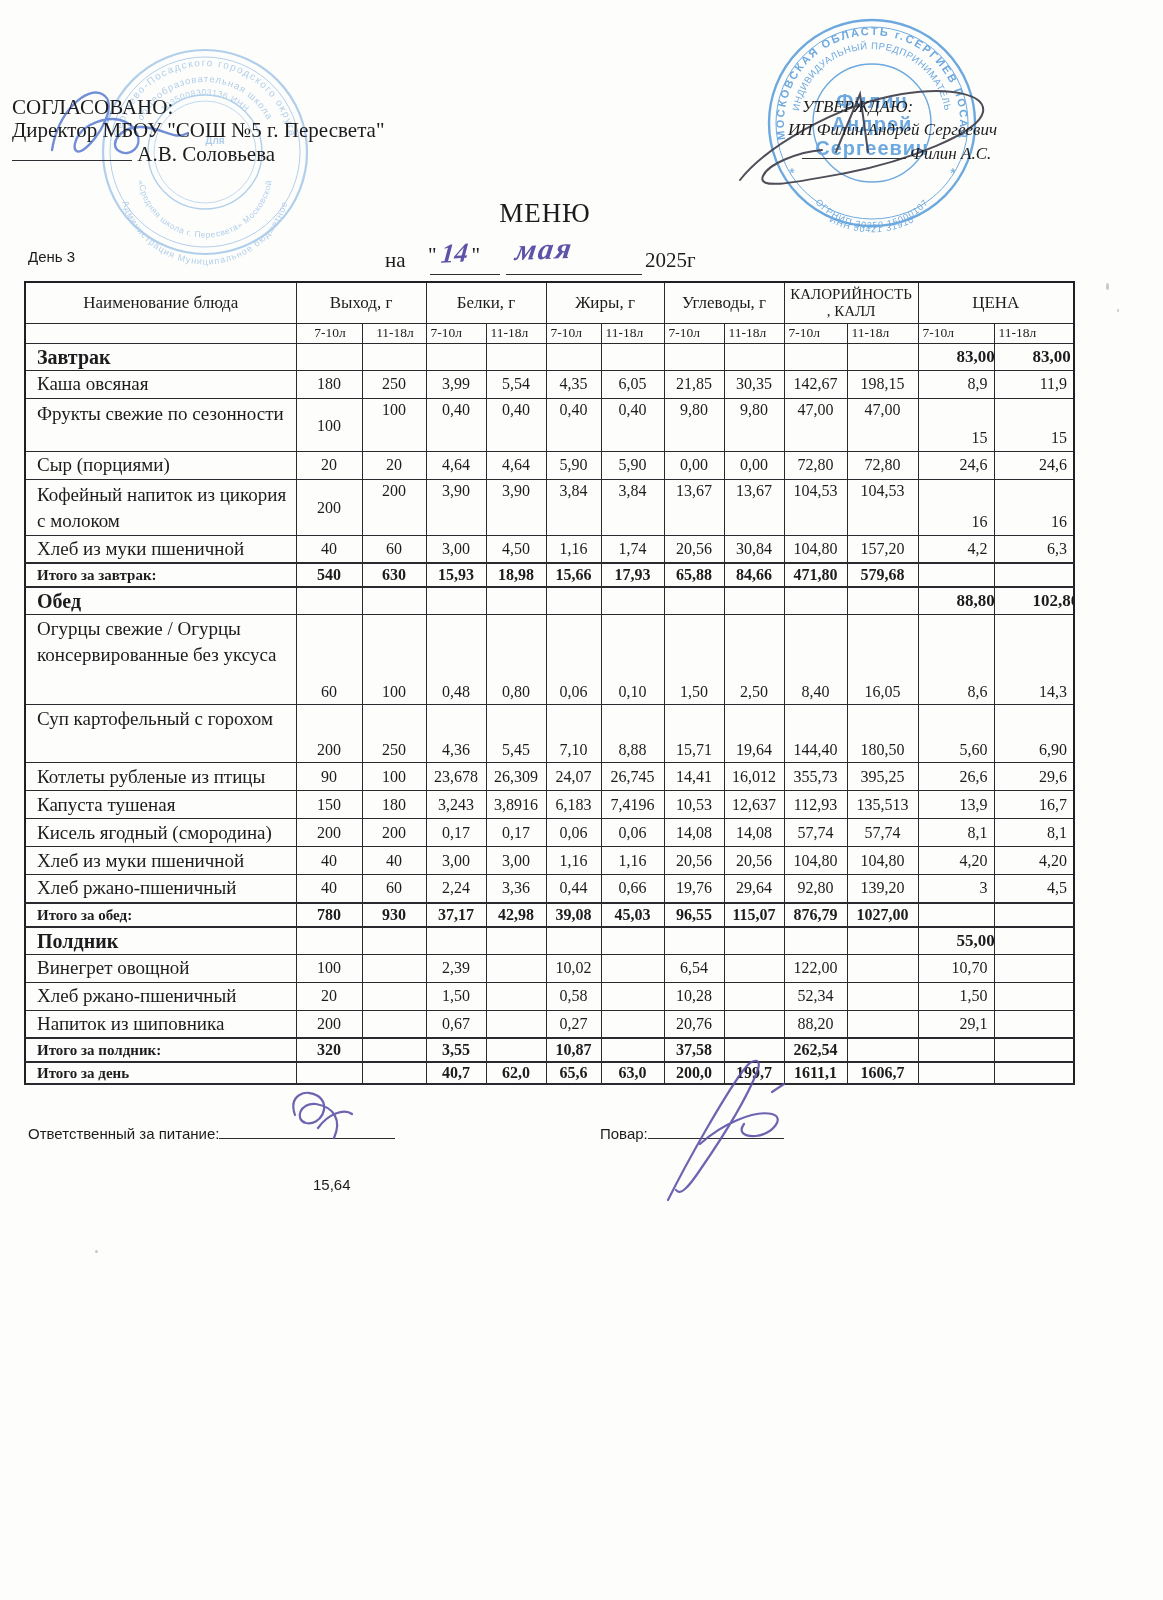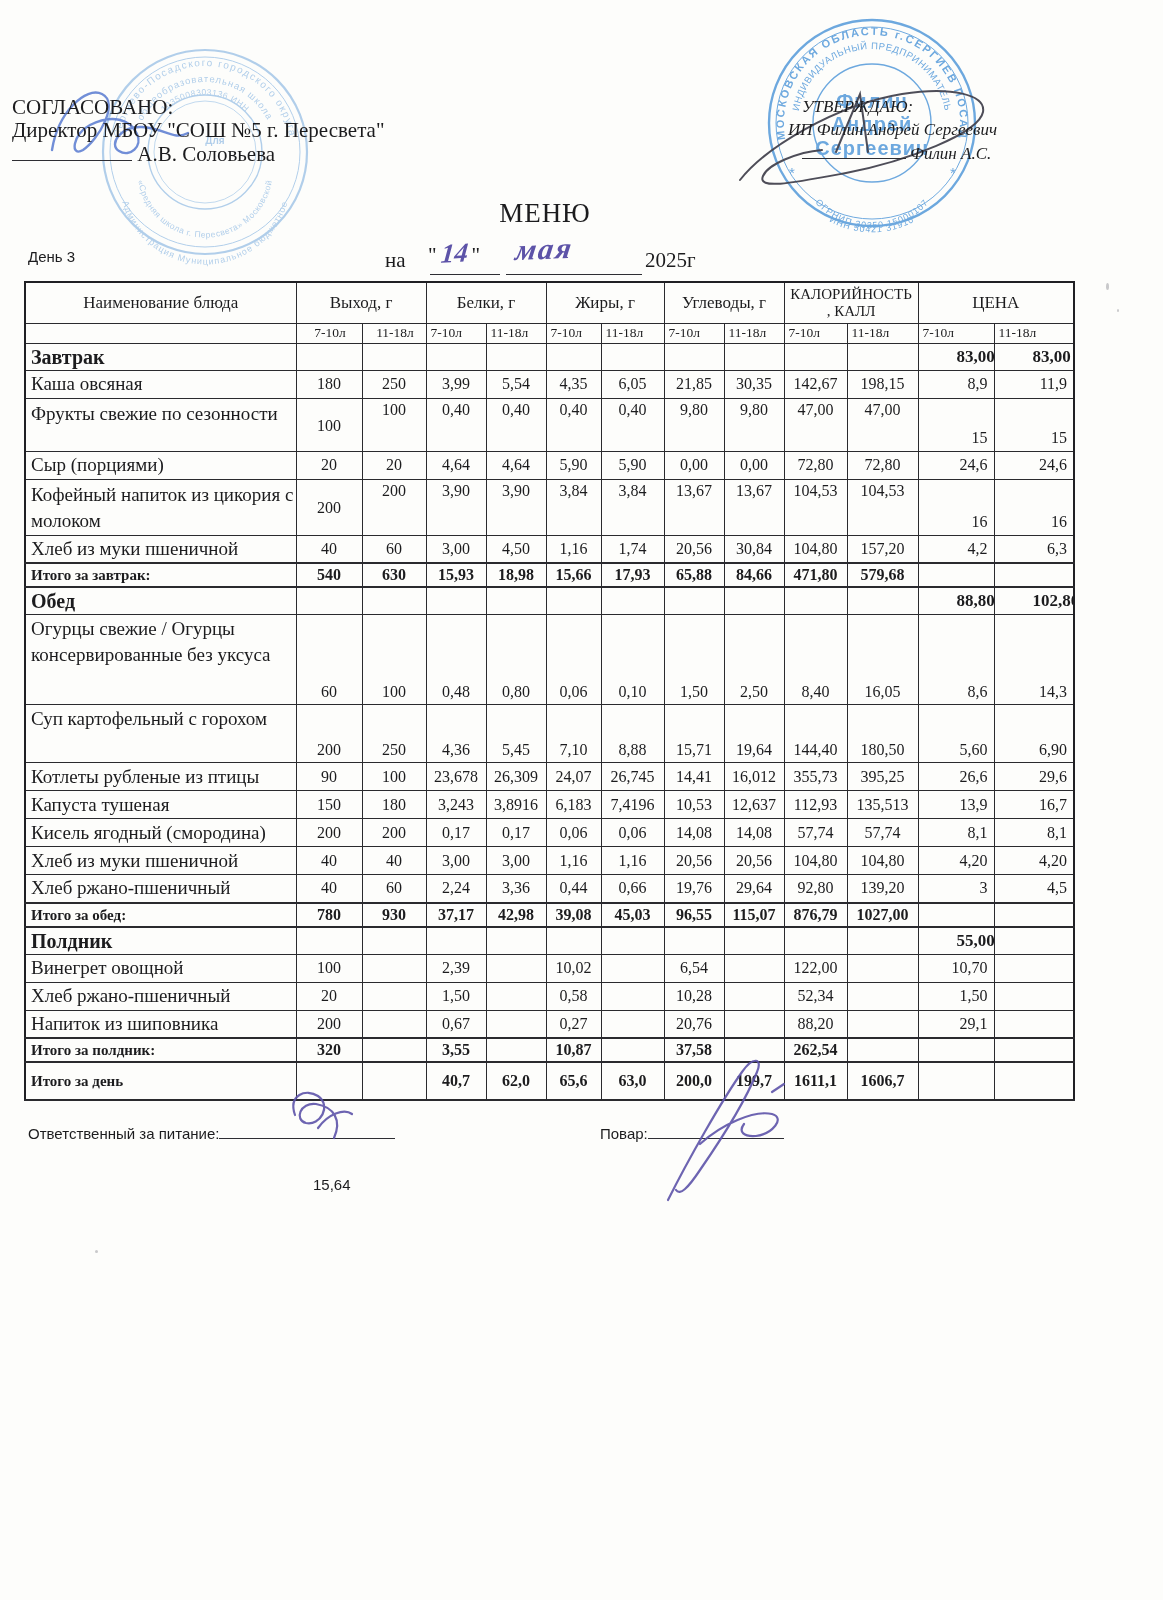--- a/index.html
+++ b/index.html
@@ -38,24 +38,24 @@
   .menu th.th-sub.ctr{text-align:center;}
   .menu .cal2{font-size:15px;line-height:17px;}
 
   tr.row-item{height:28px;}
   tr.row-section{height:27px;}
   tr.row-total{height:24px;}
   tr.variant-b1{height:53px;}
   tr.variant-b2{height:56px;}
   tr.variant-l1{height:90px;}
   tr.variant-l2{height:58px;}
-  tr.variant-day{height:38px;}
+  tr.variant-day{height:22px;}
 
   .menu td{font-size:16px;text-align:center;vertical-align:middle;}
-  .menu td.c-name{text-align:left;padding-left:5px;font-size:19px;line-height:26px;}
+  .menu td.c-name{text-align:left;padding-left:11px;font-size:19px;line-height:26px;}
   .menu td:nth-child(12),.menu td:nth-child(13){text-align:right;padding-right:6px;}
   tr.row-section td.c-name{font-weight:bold;font-size:20px;}
   tr.row-section td{font-weight:bold;font-size:17px;padding-left:38px;}
   tr.row-total td{font-weight:bold;border-top-width:2px;border-bottom-width:2px;}
   tr.row-total td.c-name{font-size:15px;line-height:18px;}
 
   tr.variant-b1 td,tr.variant-b2 td{vertical-align:top;padding-top:2px;}
   tr.variant-b1 td:nth-child(2),tr.variant-b2 td:nth-child(2){vertical-align:middle;}
   tr.variant-b1 td:nth-child(12),tr.variant-b1 td:nth-child(13),
   tr.variant-b2 td:nth-child(12),tr.variant-b2 td:nth-child(13){vertical-align:bottom;padding-bottom:4px;}

